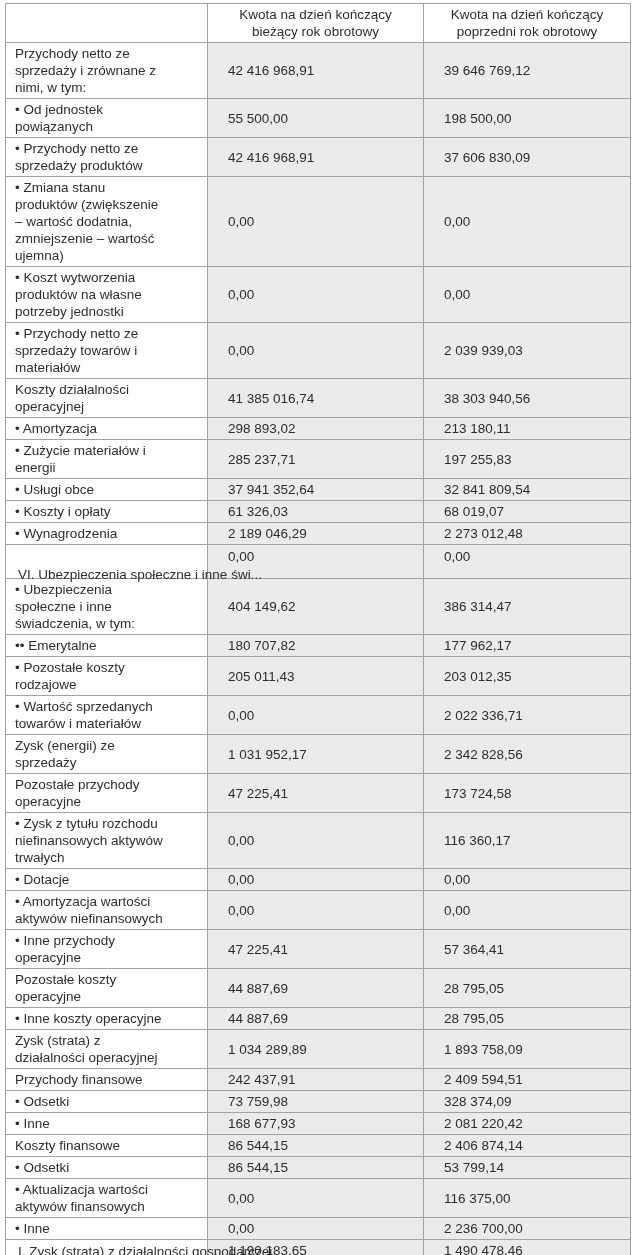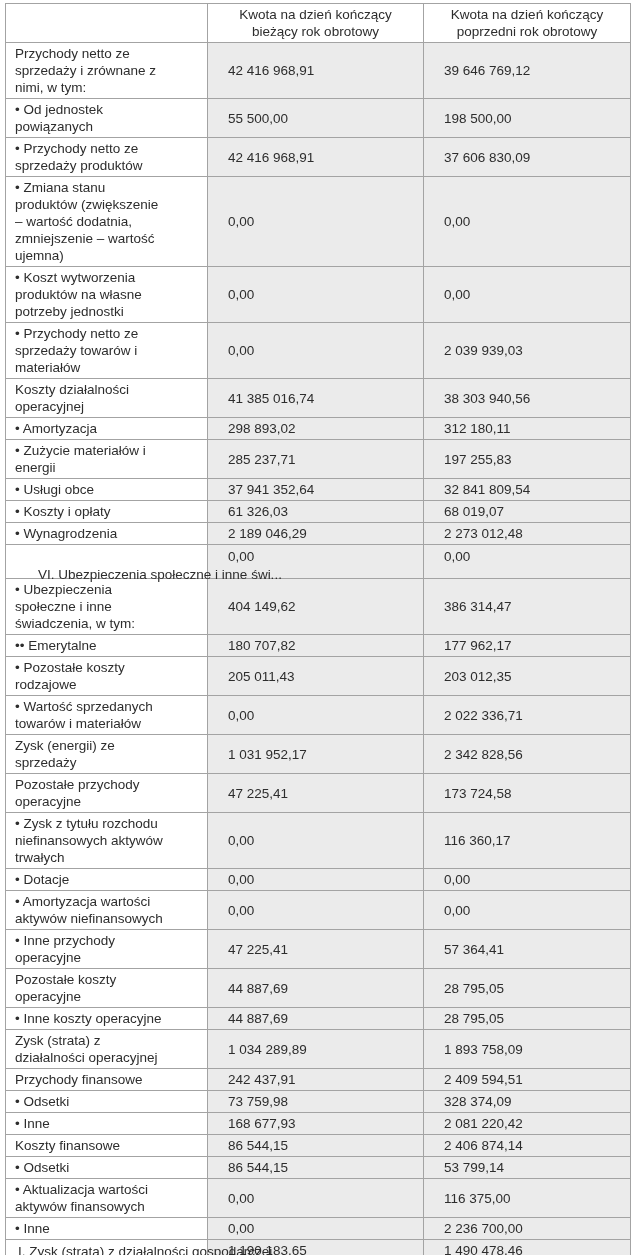--- a/index.html
+++ b/index.html
@@ -45,21 +45,21 @@
   tr.vtop{height:34px;}
   tr.vtop td.val{vertical-align:top;padding-top:3px;}
   .overlay{
     position:absolute;
     left:12px;
     white-space:nowrap;
     color:var(--text);
     z-index:3;
     pointer-events:none;
   }
-  .overlay.below{bottom:-5px;margin-left:20px;}
+  .overlay.below{bottom:-5px;}
   .overlay.inline{top:50%;transform:translateY(-50%);}
 </style>
 </head>
 <body>
 
 <div class="page">
   <table>
     <colgroup>
       <col class="c1">
         <col class="c2">
@@ -120,21 +120,21 @@
             <span class="lbl">Koszty działalności operacyjnej</span>
           </td>
           <td class="val">41 385 016,74</td>
           <td class="val">38 303 940,56</td>
         </tr>
         <tr>
           <td class="lbl-cell">
             <span class="lbl">• Amortyzacja</span>
           </td>
           <td class="val">298 893,02</td>
-          <td class="val">312 180,11</td>
+          <td class="val">213 180,11</td>
         </tr>
         <tr>
           <td class="lbl-cell">
             <span class="lbl">• Zużycie materiałów i energii</span>
           </td>
           <td class="val">285 237,71</td>
           <td class="val">197 255,83</td>
         </tr>
         <tr>
           <td class="lbl-cell">

